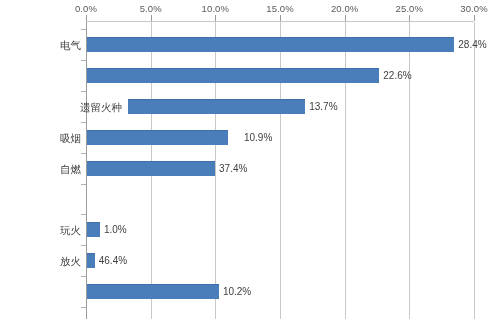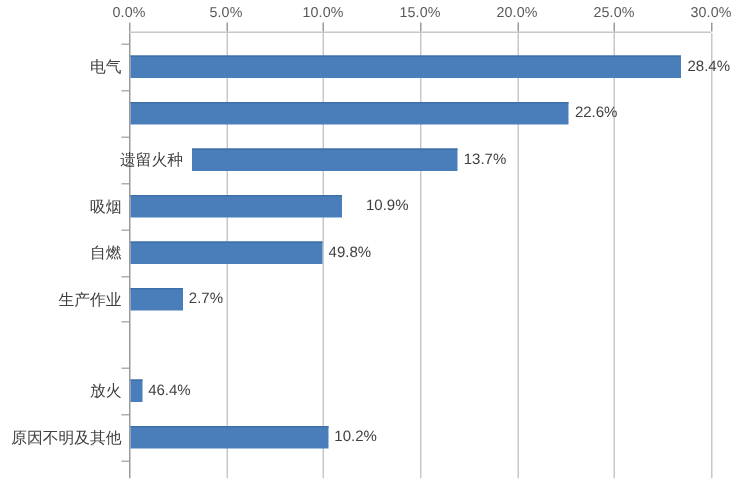--- a/index.html
+++ b/index.html
@@ -185,32 +185,31 @@
         <div class="bar-value" style="left: 268.187px;">13.7%</div>
       </div>
       <div class="bar-row" style="top: 129.7px;">
         <div class="bar-label">吸烟</div>
         <div class="bar-rect" style="width: 140.973px;"></div>
         <div class="bar-value" style="left: 231.973px; margin-left: 12px;">10.9%</div>
       </div>
       <div class="bar-row" style="top: 160.6px;">
         <div class="bar-label">自燃</div>
         <div class="bar-rect" style="width: 128.04px;"></div>
-        <div class="bar-value" style="left: 219.04px;">49.8%</div>
-      </div>
-      <div class="bar-row" style="top: 191.5px;">
-        <div class="bar-label">生产作业</div>
-        <div class="bar-rect" style="width: 34.92px;"></div>
-        <div class="bar-value" style="left: 125.92px;">2.7%</div>
+        <div class="bar-value" style="left: 219.04px;">37.4%</div>
+      </div>
+      <div class="bar-row" style="top: 222.4px;">
+        <div class="bar-label">玩火</div>
+        <div class="bar-rect" style="width: 12.9333px;"></div>
+        <div class="bar-value" style="left: 103.933px;">1.0%</div>
       </div>
       <div class="bar-row" style="top: 253.3px;">
         <div class="bar-label">放火</div>
         <div class="bar-rect" style="width: 7.76px;"></div>
         <div class="bar-value" style="left: 98.76px;">46.4%</div>
       </div>
       <div class="bar-row" style="top: 284.2px;">
-        <div class="bar-label">原因不明及其他</div>
         <div class="bar-rect" style="width: 131.92px;"></div>
         <div class="bar-value" style="left: 222.92px;">10.2%</div>
       </div>
     </div>
 
 </div>
 
 </body></html>

